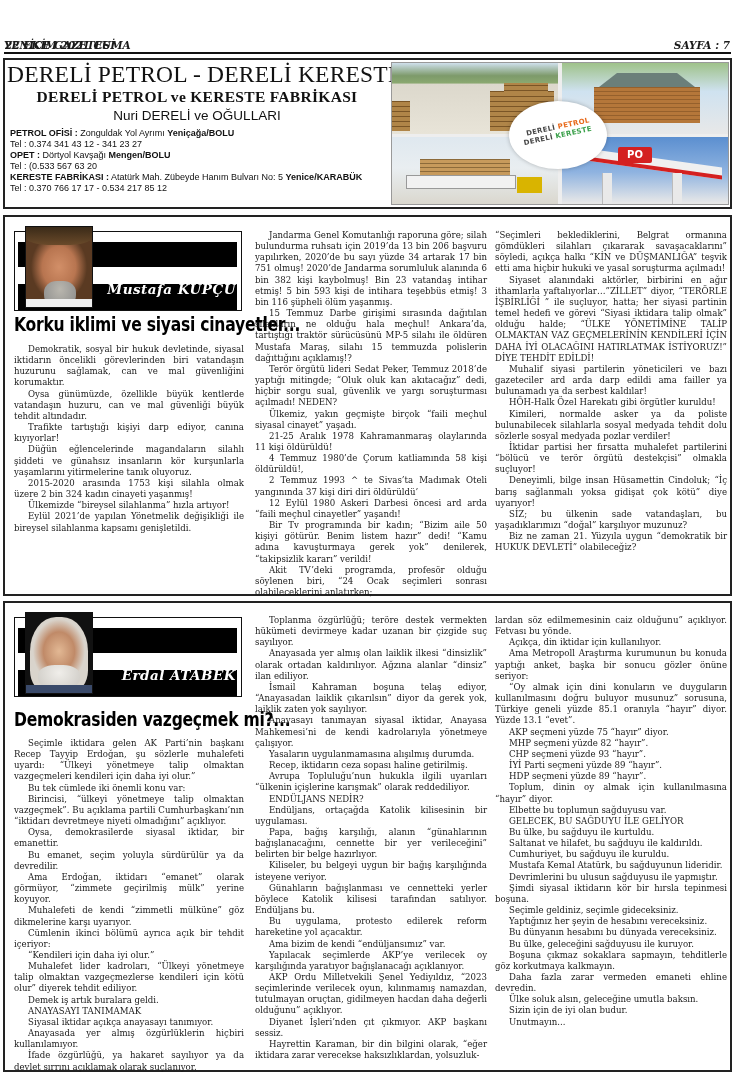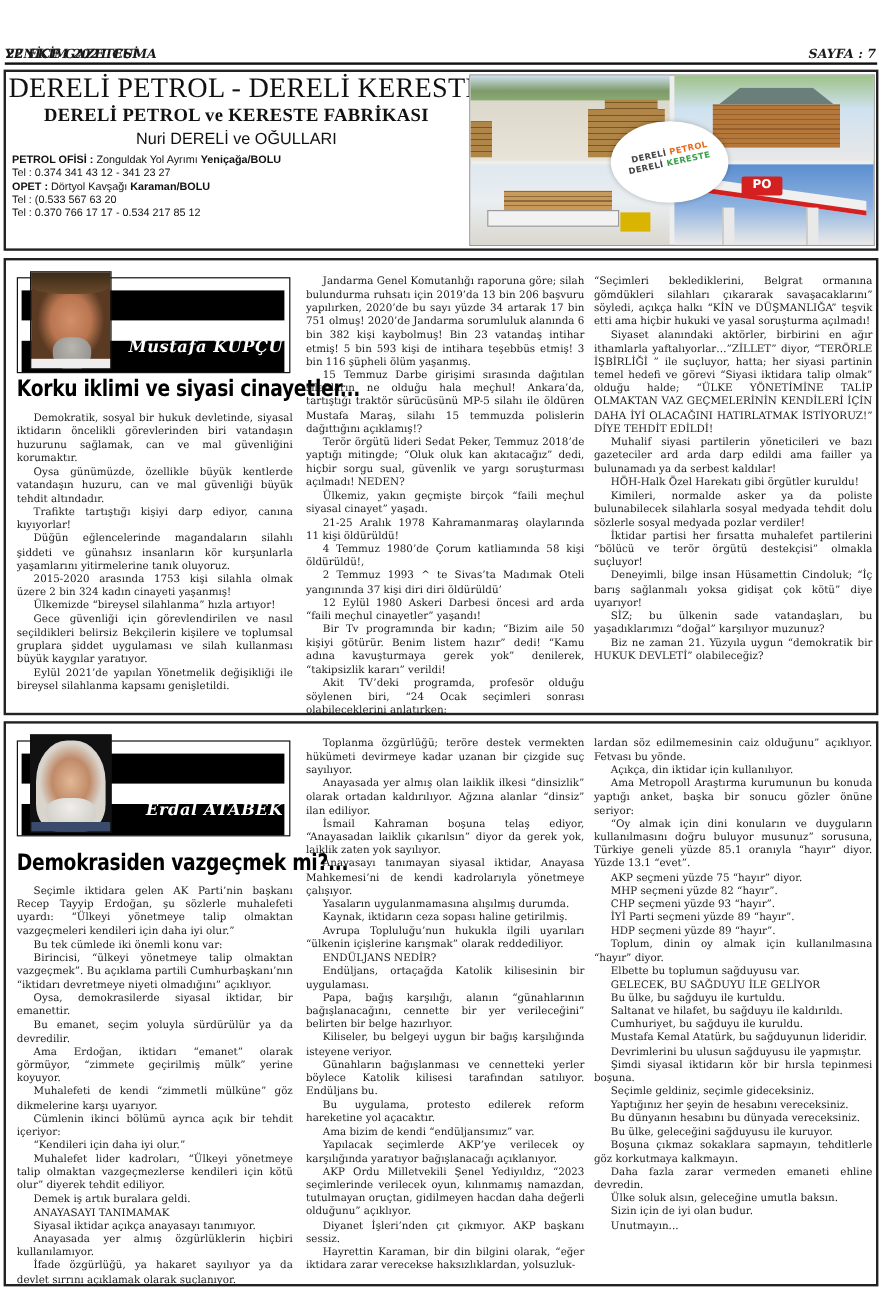--- a/index.html
+++ b/index.html
@@ -86,22 +86,23 @@
   <span class="mh-page">SAYFA : 7</span>
 </div>
 
 <div class="ad">
   <div class="ad-text">
     <div class="ad-h1">DERELİ PETROL - DERELİ KERESTE</div>
     <div class="ad-h2">DERELİ PETROL ve KERESTE FABRİKASI</div>
     <div class="ad-h3">Nuri DERELİ ve OĞULLARI</div>
     <div class="ad-line"><b>PETROL OFİSİ :</b><span> Zonguldak Yol Ayrımı </span><b>Yeniçağa/BOLU</b></div>
     <div class="ad-line"><span>Tel : 0.374 341 43 12 - 341 23 27</span></div>
-    <div class="ad-line"><b>OPET :</b><span> Dörtyol Kavşağı </span><b>Karaman/BOLU</b></div>
+    <div class="ad-line"><b>OPET :</b><span> Dörtyol Kavşağı </span><b>Mengen/BOLU</b></div>
     <div class="ad-line"><span>Tel : (0.533 567 63 20</span></div>
+    <div class="ad-line"><b>KERESTE FABRİKASI :</b><span> Atatürk Mah. Zübeyde Hanım Bulvarı No: 5 </span><b>Yenice/KARABÜK</b></div>
     <div class="ad-line"><span>Tel : 0.370 766 17 17 - 0.534 217 85 12</span></div>
   </div>
   <div class="ad-photos">
     <div class="photo ph-lumber">
       <div class="stack" style="left:0;top:38px;width:18px;height:30px;"></div>
       <div class="stack" style="left:98px;top:28px;width:64px;height:40px;"></div>
       <div class="stack" style="left:112px;top:20px;width:44px;height:12px;"></div>
     </div>
     <div class="photo ph-house">
       <div class="roof"></div>
@@ -139,21 +140,20 @@
     <div class="author-name">Mustafa KÜPÇÜ</div>
   </div>
   <div class="headline">Korku iklimi ve siyasi cinayetler...</div>
   <div class="col c1">
       <p>Demokratik, sosyal bir hukuk devletinde, siyasal iktidarın öncelikli görevlerinden biri vatandaşın huzurunu sağlamak, can ve mal güvenliğini korumaktır.</p>
       <p>Oysa günümüzde, özellikle büyük kentlerde vatandaşın huzuru, can ve mal güvenliği büyük tehdit altındadır.</p>
       <p>Trafikte tartıştığı kişiyi darp ediyor, canına kıyıyorlar!</p>
       <p>Düğün eğlencelerinde magandaların silahlı şiddeti ve günahsız insanların kör kurşunlarla yaşamlarını yitirmelerine tanık oluyoruz.</p>
       <p>2015-2020 arasında 1753 kişi silahla olmak üzere 2 bin 324 kadın cinayeti yaşanmış!</p>
       <p>Ülkemizde “bireysel silahlanma” hızla artıyor!</p>
-      <p>Gece güvenliği için görevlendirilen ve nasıl seçildikleri belirsiz Bekçilerin kişilere ve toplumsal gruplara şiddet uygulaması ve silah kullanması büyük kaygılar yaratıyor.</p>
       <p>Eylül 2021’de yapılan Yönetmelik değişikliği ile bireysel silahlanma kapsamı genişletildi.</p>
     </div>
   <div class="col c2">
       <p>Jandarma Genel Komutanlığı raporuna göre; silah bulundurma ruhsatı için 2019’da 13 bin 206 başvuru yapılırken, 2020’de bu sayı yüzde 34 artarak 17 bin 751 olmuş! 2020’de Jandarma sorumluluk alanında 6 bin 382 kişi kaybolmuş! Bin 23 vatandaş intihar etmiş! 5 bin 593 kişi de intihara teşebbüs etmiş! 3 bin 116 şüpheli ölüm yaşanmış.</p>
       <p>15 Temmuz Darbe girişimi sırasında dağıtılan silahların ne olduğu hala meçhul! Ankara’da, tartıştığı traktör sürücüsünü MP-5 silahı ile öldüren Mustafa Maraş, silahı 15 temmuzda polislerin dağıttığını açıklamış!?</p>
       <p>Terör örgütü lideri Sedat Peker, Temmuz 2018’de yaptığı mitingde; “Oluk oluk kan akıtacağız” dedi, hiçbir sorgu sual, güvenlik ve yargı soruşturması açılmadı! NEDEN?</p>
       <p>Ülkemiz, yakın geçmişte birçok “faili meçhul siyasal cinayet” yaşadı.</p>
       <p>21-25 Aralık 1978 Kahramanmaraş olaylarında 11 kişi öldürüldü!</p>
       <p>4 Temmuz 1980’de Çorum katliamında 58 kişi öldürüldü!,</p>
       <p>2 Temmuz 1993 ^ te Sivas’ta Madımak Oteli yangınında 37 kişi diri diri öldürüldü’</p>
@@ -204,21 +204,21 @@
       <p>Siyasal iktidar açıkça anayasayı tanımıyor.</p>
       <p>Anayasada yer almış özgürlüklerin hiçbiri kullanılamıyor.</p>
       <p>İfade özgürlüğü, ya hakaret sayılıyor ya da devlet sırrını açıklamak olarak suçlanıyor.</p>
     </div>
   <div class="col c2">
       <p>Toplanma özgürlüğü; teröre destek vermekten hükümeti devirmeye kadar uzanan bir çizgide suç sayılıyor.</p>
       <p>Anayasada yer almış olan laiklik ilkesi “dinsizlik” olarak ortadan kaldırılıyor. Ağzına alanlar “dinsiz” ilan ediliyor.</p>
       <p>İsmail Kahraman boşuna telaş ediyor, “Anayasadan laiklik çıkarılsın” diyor da gerek yok, laiklik zaten yok sayılıyor.</p>
       <p>Anayasayı tanımayan siyasal iktidar, Anayasa Mahkemesi’ni de kendi kadrolarıyla yönetmeye çalışıyor.</p>
       <p>Yasaların uygulanmamasına alışılmış durumda.</p>
-      <p>Kaynak, iktidarın ceza sopası haline getirilmiş.</p>
+      <p>Recep, iktidarın ceza sopası haline getirilmiş.</p>
       <p>Avrupa Topluluğu’nun hukukla ilgili uyarıları “ülkenin içişlerine karışmak” olarak reddediliyor.</p>
       <p>ENDÜLJANS NEDİR?</p>
       <p>Endüljans, ortaçağda Katolik kilisesinin bir uygulaması.</p>
       <p>Papa, bağış karşılığı, alanın “günahlarının bağışlanacağını, cennette bir yer verileceğini” belirten bir belge hazırlıyor.</p>
       <p>Kiliseler, bu belgeyi uygun bir bağış karşılığında isteyene veriyor.</p>
       <p>Günahların bağışlanması ve cennetteki yerler böylece Katolik kilisesi tarafından satılıyor. Endüljans bu.</p>
       <p>Bu uygulama, protesto edilerek reform hareketine yol açacaktır.</p>
       <p>Ama bizim de kendi “endüljansımız” var.</p>
       <p>Yapılacak seçimlerde AKP’ye verilecek oy karşılığında yaratıyor bağışlanacağı açıklanıyor.</p>
       <p>AKP Ordu Milletvekili Şenel Yediyıldız, “2023 seçimlerinde verilecek oyun, kılınmamış namazdan, tutulmayan oruçtan, gidilmeyen hacdan daha değerli olduğunu” açıklıyor.</p>

